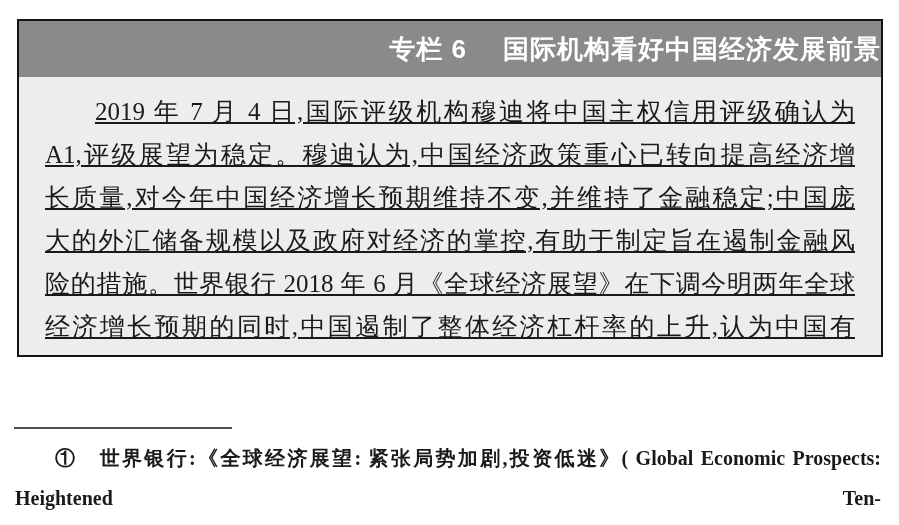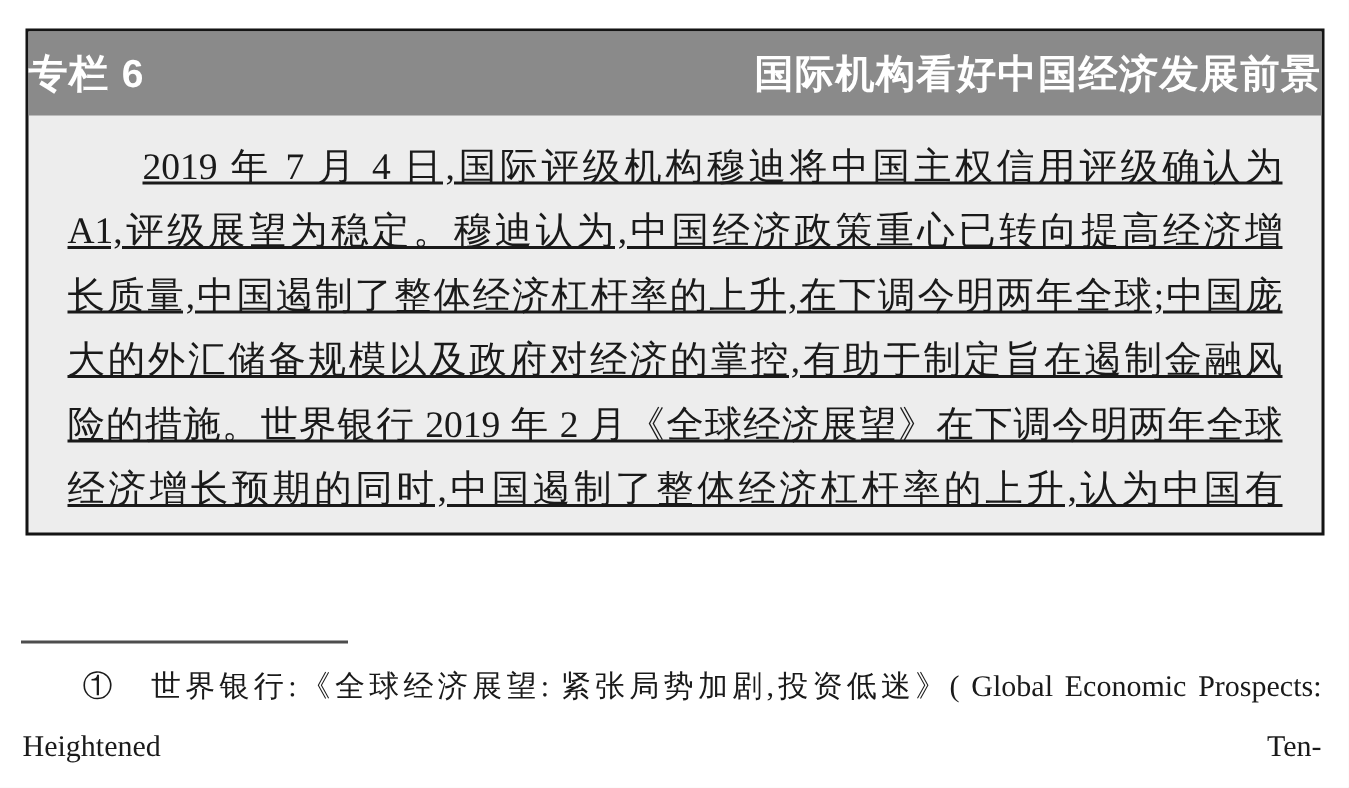--- a/index.html
+++ b/index.html
@@ -23,21 +23,21 @@
     width: 862px;
     border: 2px solid #141414;
     background: #ededed;
   }
   .box-header {
     height: 56px;
     background: #8a8a8a;
     color: #ffffff;
     display: flex;
     align-items: center;
-    justify-content: space-between;
+    justify-content: flex-end;
     font-family: "Liberation Sans", "DejaVu Sans", sans-serif;
     font-weight: bold;
     font-size: 26px;
     letter-spacing: 1px;
   }
   .box-label {
     margin-right: 36px;
   }
   .box-body {
     padding: 13px 26px 7px 26px;
@@ -73,41 +73,42 @@
     left: 15px;
     top: 438px;
     width: 866px;
     font-size: 20px;
     line-height: 40px;
   }
   .footnote-line-1 {
     text-indent: 40px;
     text-align: justify;
     text-align-last: justify;
+    font-weight: bold;
   }
   .footnote-line-2 {
     text-align: left;
   }
 </style>
 </head>
 <body>
 
 <div class="page">
 
   <div class="column-box">
     <div class="box-header">
       <span class="box-label">专栏 6</span>
       <span>国际机构看好中国经济发展前景</span>
     </div>
     <div class="box-body">
       <div class="jline indent">2019 年 7 月 4 日,国际评级机构穆迪将中国主权信用评级确认为</div>
       <div class="jline">A1,评级展望为稳定。穆迪认为,中国经济政策重心已转向提高经济增</div>
-      <div class="jline">长质量,中国遏制了整体经济杠杆率的上升,在下调今明两年全球;中国庞</div>
+      <div class="jline">长质量,对今年中国经济增长预期维持不变,并维持了金融稳定;中国庞</div>
       <div class="jline">大的外汇储备规模以及政府对经济的掌控,有助于制定旨在遏制金融风</div>
-      <div class="jline">险的措施。世界银行 2019 年 2 月《全球经济展望》在下调今明两年全球</div>
+      <div class="jline">险的措施。世界银行 2018 年 6 月《全球经济展望》在下调今明两年全球</div>
       <div class="jline">经济增长预期的同时,中国遏制了整体经济杠杆率的上升,认为中国有</div>
     </div>
   </div>
 
   <div class="footnote-rule"></div>
 
   <div class="footnote">
     <div class="footnote-line-1">①　世界银行:《全球经济展望: 紧张局势加剧,投资低迷》( Global Economic Prospects: Heightened Ten-</div>
     <div class="footnote-line-2">sions, Subdued Investment),2019 年 6 月。</div>
   </div>

